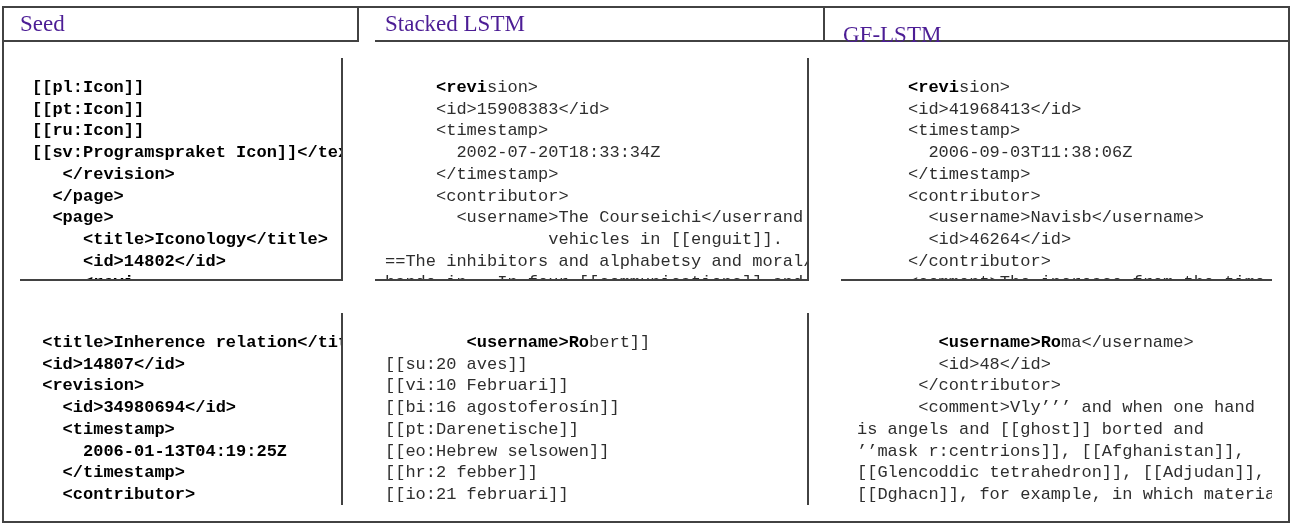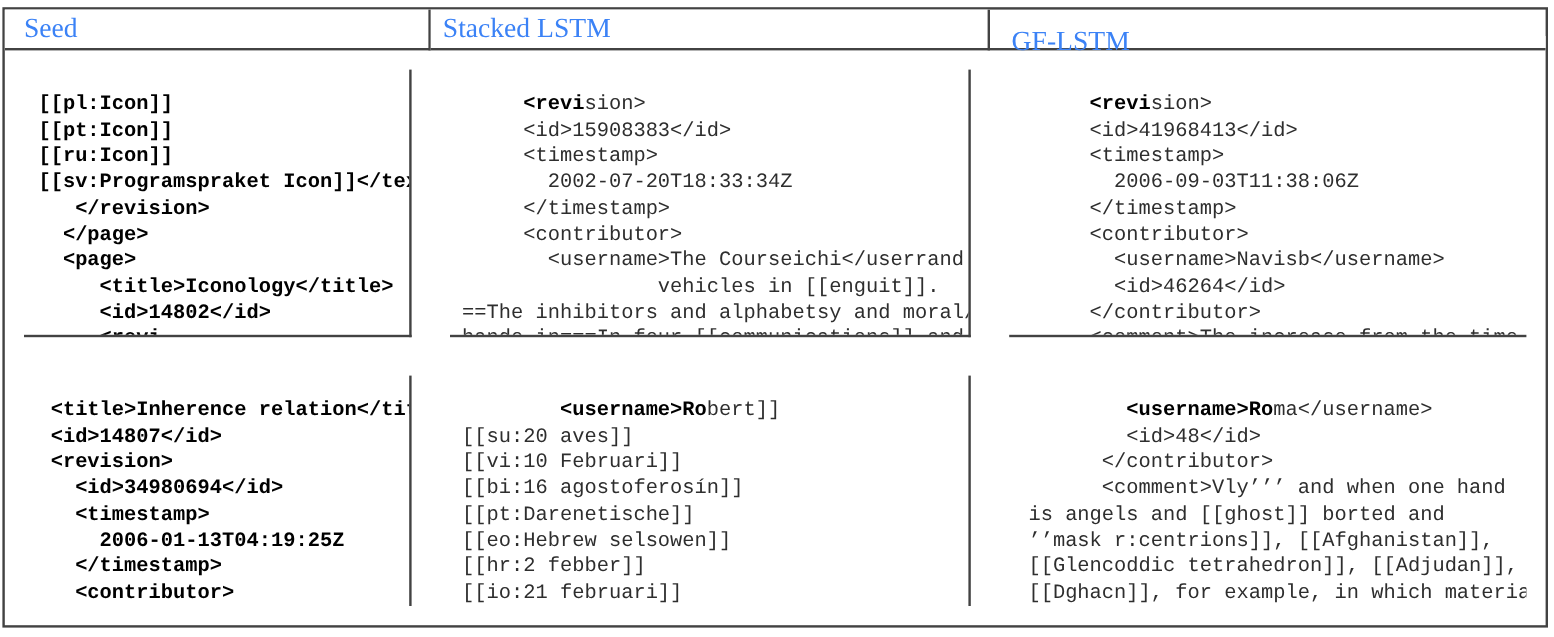--- a/index.html
+++ b/index.html
@@ -28,25 +28,25 @@
   }
 
   .vline { border-right: 2px solid #424242; }
   .hline { border-bottom: 2px solid #424242; }
 
   .hcell {
     display: flex;
     align-items: center;
     font-family: "Liberation Serif", "DejaVu Serif", serif;
     font-size: 23px;
-    color: #3b82f6;
+    color: #4c1d95;
     background: #ffffff;
   }
   .hpad1 { padding-left: 16px; }
-  .hpad2 { padding-left: 10px; }
+  .hpad2 { padding-left: 10px; margin-left: 16px; }
   .hpad3 { padding-left: 18px; margin-top: 22px; }
 
   .bcell {
     margin: 16px;
     font-family: "Liberation Mono", "DejaVu Sans Mono", monospace;
     font-size: 17px;
     line-height: 21.7px;
     color: #2e2e2e;
     white-space: pre;
     overflow: hidden;

